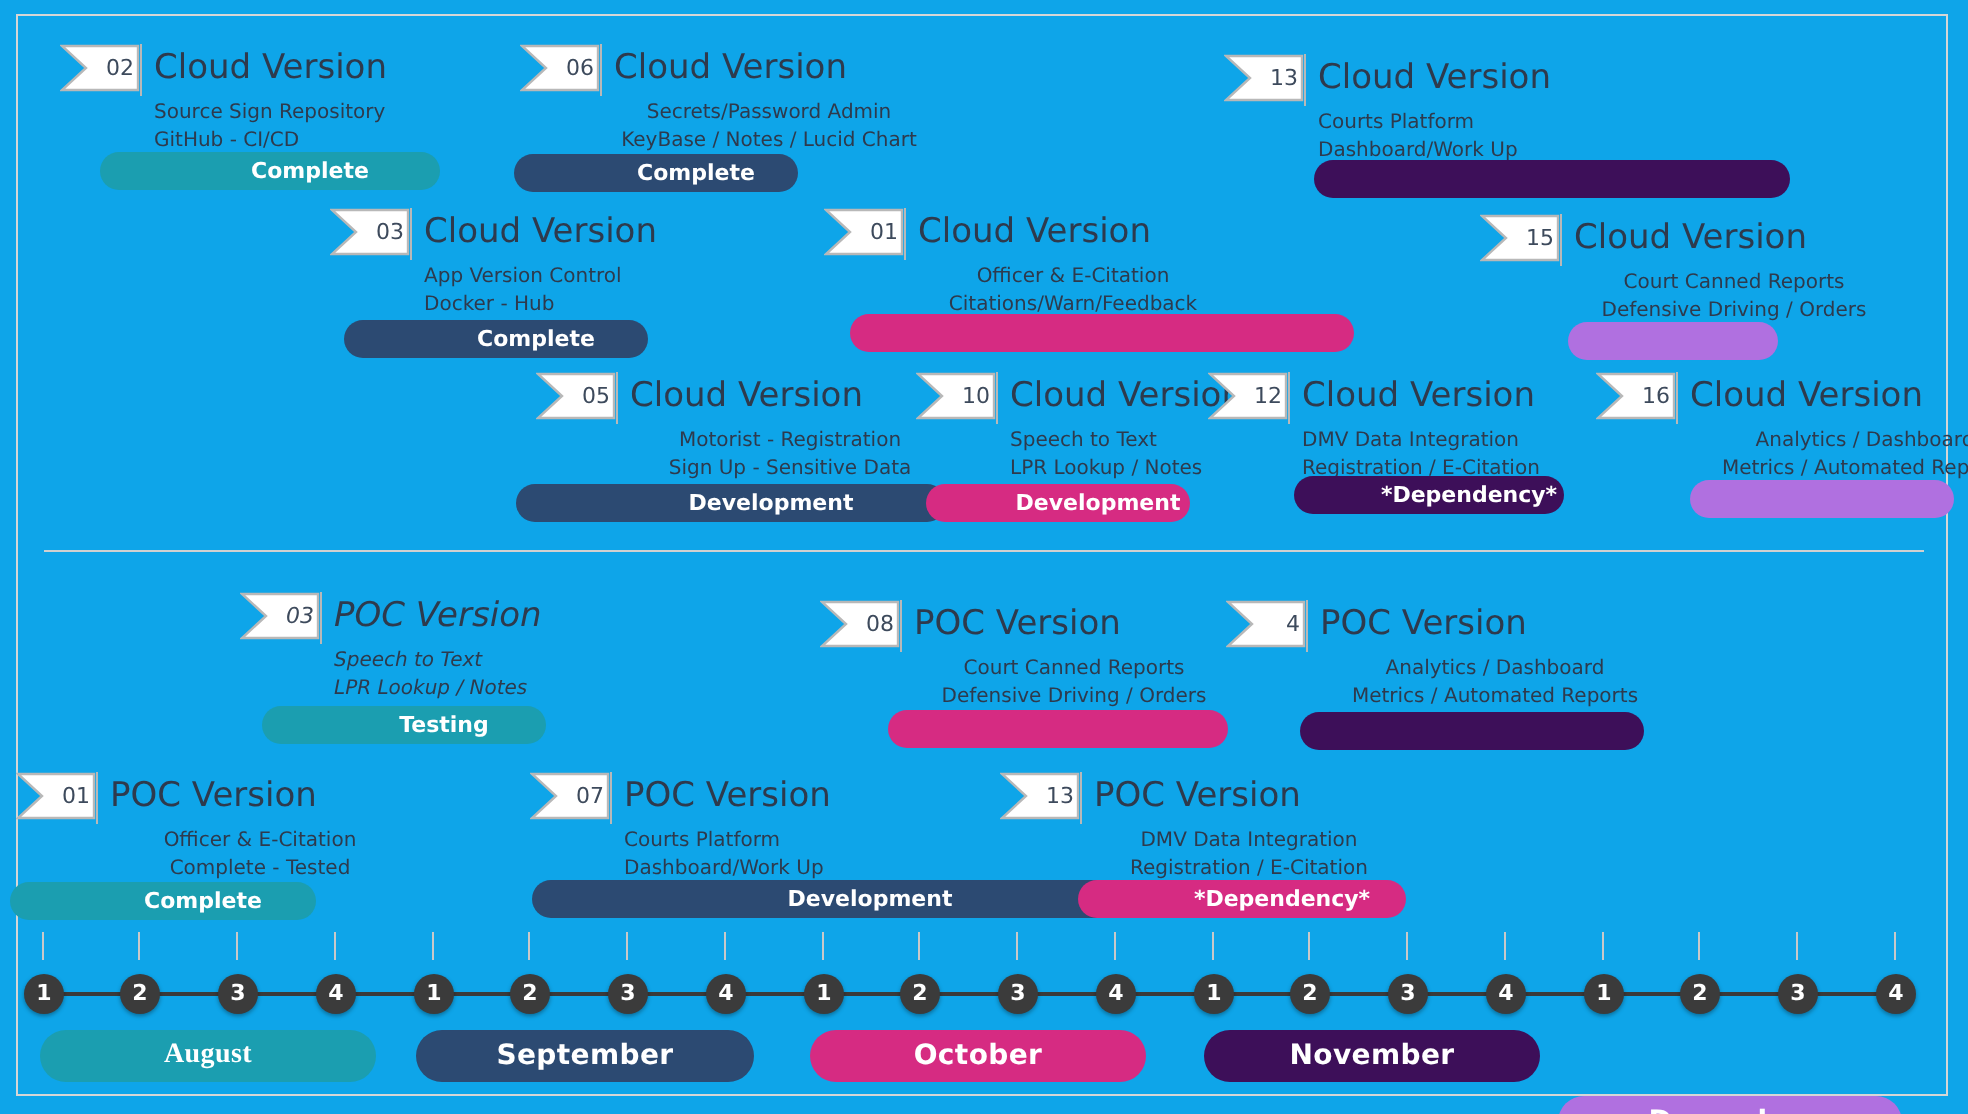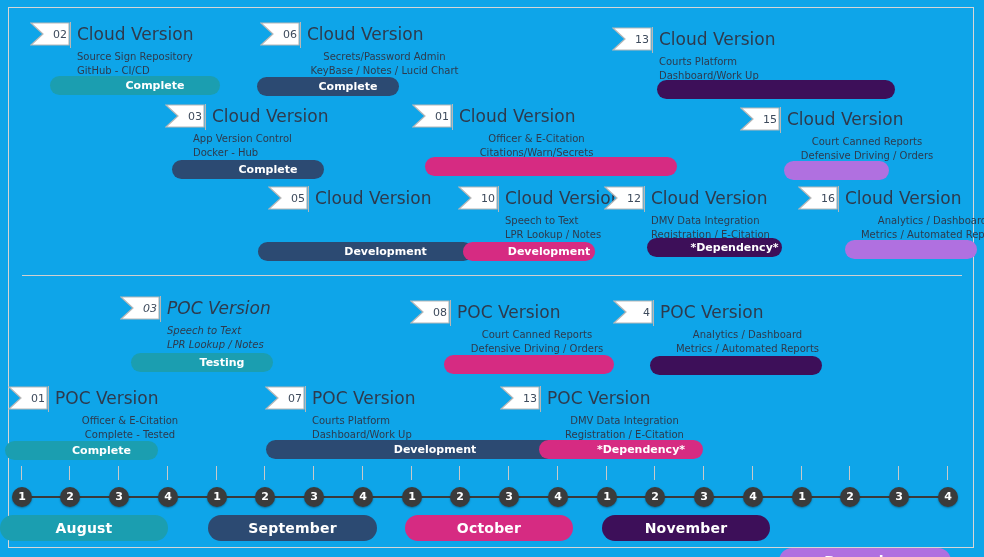--- a/index.html
+++ b/index.html
@@ -207,40 +207,40 @@
         <div class="card-head">
           <div class="flag">
             <svg width="40" height="24" viewBox="0 0 40 24">
               <path d="M1 1 L39 1 L39 23 L1 23 L13 12 Z" fill="#ffffff" stroke="#b8b8b8" stroke-width="1.2"></path>
             </svg>
             <span class="flag-num">03</span>
           </div>
           <div class="flag-rule"></div>
           <div class="card-title">Cloud Version</div>
         </div>
-        <div class="sub-wrap" style="width: 150px; margin-left: 28px;">
+        <div class="sub-wrap" style="width: 150px; margin-left: 47px;">
           <div class="card-sub sub-left">App Version Control</div>
           <div class="card-sub sub-left">Docker - Hub</div>
         </div>
       </div>
       <div class="status-bar" style="left: 172px; top: 160px; width: 112px; background: rgb(44, 74, 114);">Complete</div>
       <div class="card" style="left: 412px; top: 104px;">
         <div class="card-head">
           <div class="flag">
             <svg width="40" height="24" viewBox="0 0 40 24">
               <path d="M1 1 L39 1 L39 23 L1 23 L13 12 Z" fill="#ffffff" stroke="#b8b8b8" stroke-width="1.2"></path>
             </svg>
             <span class="flag-num">01</span>
           </div>
           <div class="flag-rule"></div>
           <div class="card-title">Cloud Version</div>
         </div>
         <div class="sub-wrap" style="width: 155px; margin-left: 47px;">
           <div class="card-sub sub-center">Officer &amp; E-Citation</div>
-          <div class="card-sub sub-center">Citations/Warn/Secrets</div>
+          <div class="card-sub sub-center">Citations/Warn/Feedback</div>
         </div>
       </div>
       <div class="status-bar" style="left: 425px; top: 157px; width: 212px; background: rgb(214, 43, 130);"></div>
       <div class="card" style="left: 740px; top: 107px;">
         <div class="card-head">
           <div class="flag">
             <svg width="40" height="24" viewBox="0 0 40 24">
               <path d="M1 1 L39 1 L39 23 L1 23 L13 12 Z" fill="#ffffff" stroke="#b8b8b8" stroke-width="1.2"></path>
             </svg>
             <span class="flag-num">15</span>
@@ -257,20 +257,24 @@
       <div class="card" style="left: 268px; top: 186px;">
         <div class="card-head">
           <div class="flag">
             <svg width="40" height="24" viewBox="0 0 40 24">
               <path d="M1 1 L39 1 L39 23 L1 23 L13 12 Z" fill="#ffffff" stroke="#b8b8b8" stroke-width="1.2"></path>
             </svg>
             <span class="flag-num">05</span>
           </div>
           <div class="flag-rule"></div>
           <div class="card-title">Cloud Version</div>
+        </div>
+        <div class="sub-wrap" style="width: 160px; margin-left: 47px;">
+          <div class="card-sub sub-center">Motorist - Registration</div>
+          <div class="card-sub sub-center">Sign Up - Sensitive Data</div>
         </div>
       </div>
       <div class="status-bar" style="left: 258px; top: 242px; width: 175px; background: rgb(44, 74, 114);">Development</div>
       <div class="card" style="left: 458px; top: 186px;">
         <div class="card-head">
           <div class="flag">
             <svg width="40" height="24" viewBox="0 0 40 24">
               <path d="M1 1 L39 1 L39 23 L1 23 L13 12 Z" fill="#ffffff" stroke="#b8b8b8" stroke-width="1.2"></path>
             </svg>
             <span class="flag-num">10</span>
@@ -463,19 +467,19 @@
       <div class="node" style="left: 597px; top: 487px; background: rgb(59, 59, 59);">1</div>
       <div class="node" style="left: 645px; top: 487px; background: rgb(59, 59, 59);">2</div>
       <div class="node" style="left: 694px; top: 487px; background: rgb(59, 59, 59);">3</div>
       <div class="node" style="left: 743px; top: 487px; background: rgb(59, 59, 59);">4</div>
       <div class="node" style="left: 792px; top: 487px; background: rgb(59, 59, 59);">1</div>
       <div class="node" style="left: 840px; top: 487px; background: rgb(59, 59, 59);">2</div>
       <div class="node" style="left: 889px; top: 487px; background: rgb(59, 59, 59);">3</div>
       <div class="node" style="left: 938px; top: 487px; background: rgb(59, 59, 59);">4</div>
     </div>
   <div id="tl-months">
-      <div class="month" style="left: 0; width: 168px; background: rgb(27, 158, 176);">August</div>
+      <div class="month" style="left: 20px; width: 168px; background: rgb(27, 158, 176); font-family: Liberation Serif, serif;">August</div>
       <div class="month" style="left: 208px; width: 169px; background: rgb(44, 74, 114);">September</div>
       <div class="month" style="left: 405px; width: 168px; background: rgb(214, 43, 130);">October</div>
       <div class="month" style="left: 602px; width: 168px; background: rgb(61, 15, 89); text-align: center;">November</div>
       <div class="month" style="left: 779px; width: 172px; background: rgb(176, 112, 224); margin-top: 33px;">December</div>
     </div>
 </div>
 
 </body></html>

